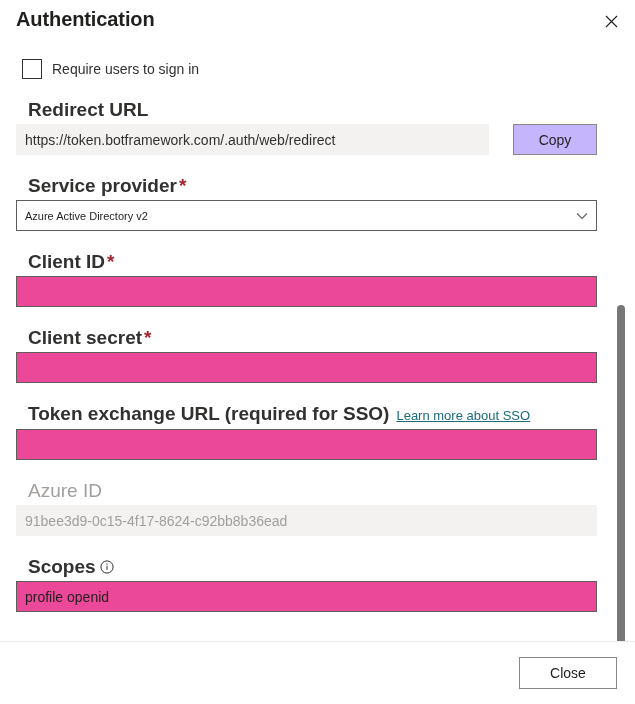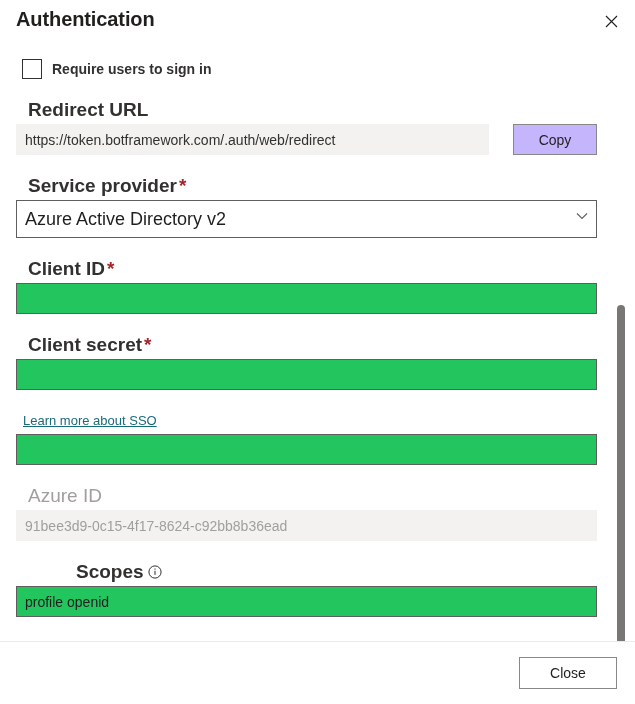--- a/index.html
+++ b/index.html
@@ -71,21 +71,20 @@
   }
 
   
   .checkbox-row {
     display: flex;
     align-items: center;
     height: 20px;
     margin-top: 5px;
     margin-left: 6px;
     cursor: pointer;
-    font-weight: bold;
   }
   .checkbox-box {
     width: 20px;
     height: 20px;
     border: 1px solid #323130;
     background: #ffffff;
     flex: 0 0 20px;
   }
   .checkbox-label {
     margin-left: 10px;
@@ -115,21 +114,21 @@
     color: #a4262c;
     font-weight: 600;
     margin-left: 2px;
   }
 
   .field-input {
     display: block;
     width: 100%;
     height: 31px;
     border: 1px solid #605e5c;
-    background: #22c55e;
+    background: #ec4899;
     font-family: "Liberation Sans", sans-serif;
     font-size: 14px;
     color: #201f1e;
     padding: 0 8px;
     outline: none;
   }
   .field-input::placeholder { color: #a19f9d; }
 
   .field-input.readonly {
     background: #f3f2f1;
@@ -161,24 +160,24 @@
     cursor: pointer;
   }
 
   
   .select-wrap {
     position: relative;
     width: 100%;
   }
   .select-box {
     width: 100%;
-    height: 38px;
+    height: 31px;
     border: 1px solid #605e5c;
     background: #ffffff;
-    font-size: 18px;
+    font-size: 11px;
     color: #201f1e;
     padding: 0 32px 0 8px;
     display: flex;
     align-items: center;
     cursor: pointer;
   }
   .select-chevron {
     position: absolute;
     top: 0;
     right: 0;
@@ -207,21 +206,20 @@
     text-decoration: underline;
     cursor: pointer;
   }
 
   
   .label-with-info {
     display: flex;
     align-items: center;
     gap: 4px;
     margin-bottom: 6px;
-    margin-left: 48px;
   }
   .label-with-info .field-label { margin-bottom: 0; }
   .info-icon {
     width: 14px;
     height: 14px;
     display: inline-flex;
     align-items: center;
     justify-content: center;
     color: #323130;
     cursor: pointer;
@@ -336,20 +334,21 @@
 
     <div class="field">
       <label class="field-label">
         <span>Client secret</span><span class="req-star">*</span>
       </label>
       <input class="field-input" type="text" value="" style="">
     </div>
 
     <div class="field">
       <div class="label-row">
+        <label class="field-label">Token exchange URL (required for SSO)</label>
         <a class="inline-link">Learn more about SSO</a>
       </div>
       <input class="field-input" type="text" value="" style="">
     </div>
 
     <div class="field">
       <label class="field-label disabled">Azure ID</label>
       <input class="field-input disabled" type="text" disabled="" value="91bee3d9-0c15-4f17-8624-c92bb8b36ead" style="">
     </div>
 

